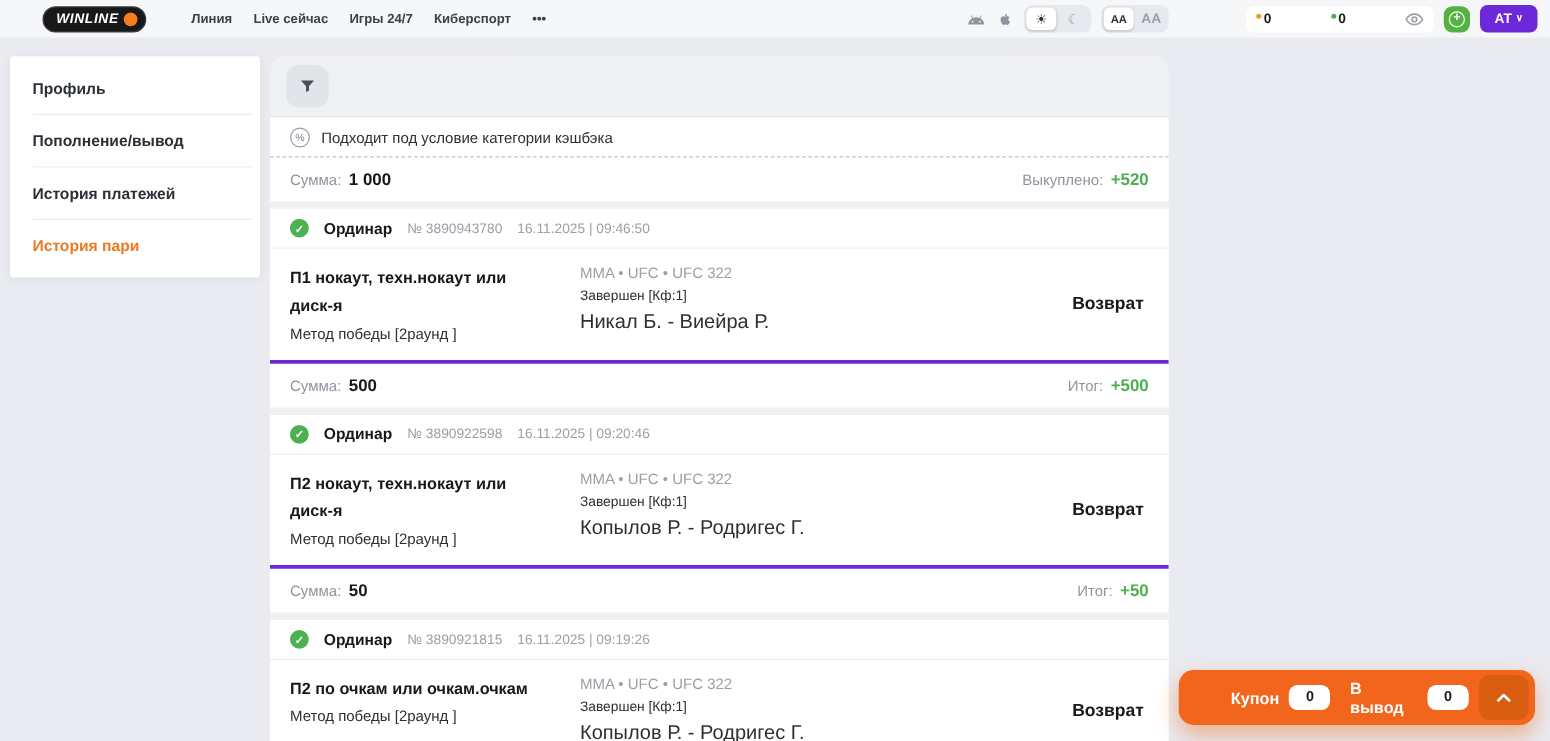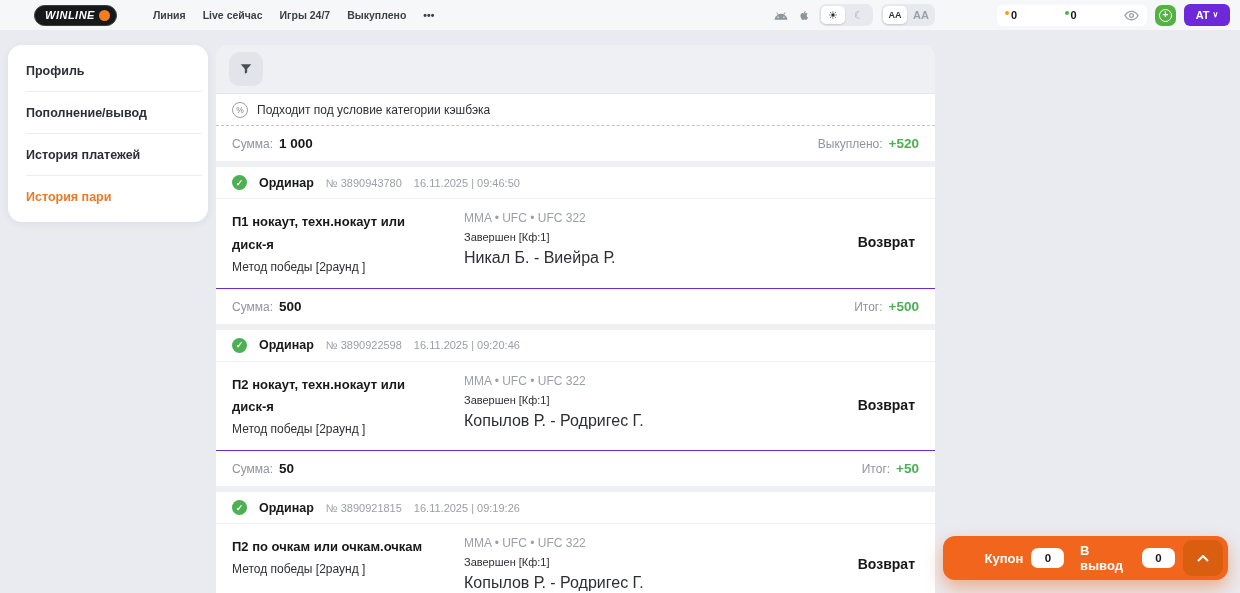--- a/index.html
+++ b/index.html
@@ -66,21 +66,21 @@
     min-width:46px; height:22px; border-radius:6px; background:#6d28d9;
     color:#fff; font-size:11px; font-weight:bold;
     display:flex; align-items:center; justify-content:center; gap:3px;
     padding:0 7px; cursor:pointer;
   }
   .at-chevron { font-size:8px; line-height:1; }
 
   
   .sidebar {
     position:absolute; left:8px; top:45px; width:200px;
-    background:#fff; border-radius:14px;
+    background:#fff; border-radius:3px;
     box-shadow:0 2px 8px rgba(30,40,60,.06);
     padding:5px 0; z-index:2;
   }
   .side-item {
     padding:14px 18px 13px; font-size:12.5px; font-weight:bold; color:#2b2f36; cursor:pointer;
   }
   .side-item.active { color:#ed7a23; }
   .side-divider { height:1px; background:#ecedf1; margin:0 6px 0 18px; }
 
   
@@ -121,21 +121,21 @@
     width:15px; height:15px; border-radius:50%; background:#4db052; flex:none;
     color:#fff; font-size:9px; font-weight:bold;
     display:flex; align-items:center; justify-content:center;
   }
   .bet-type { font-size:12.5px; font-weight:bold; color:#17181a; }
   .bet-meta { font-size:11px; color:#9aa0a8; }
 
   .card-body {
     display:grid; grid-template-columns:218px 1fr auto;
     column-gap:14px; padding:12px 16px 14px;
-    border-bottom:1px solid #6d28d9;
+    border-bottom:3px solid #6d28d9;
   }
   .outcome { font-size:13px; font-weight:bold; color:#17181a; line-height:1.75; max-width:200px; }
   .market { font-size:12px; color:#2b2f36; margin-top:3px; }
   .league { font-size:12px; color:#9aa0a8; }
   .status-detail { font-size:11px; color:#2b2f36; margin-top:6px; }
   .match { font-size:16px; color:#2b2f36; margin-top:6px; }
   .result { font-size:14px; font-weight:bold; color:#17181a; align-self:center; padding-right:4px; }
 
   
   .coupon-bar {
@@ -162,21 +162,21 @@
 
 <div class="topbar">
   <div class="logo">
     <span class="logo-text">WINLINE</span>
     <span class="logo-dot"></span>
   </div>
   <div class="nav">
     <span class="nav-link">Линия</span>
     <span class="nav-link">Live сейчас</span>
     <span class="nav-link">Игры 24/7</span>
-    <span class="nav-link">Выкуплено</span>
+    <span class="nav-link">Киберспорт</span>
     <span class="nav-link">•••</span>
   </div>
   <div class="top-right">
     <span class="plat-icon">
       <svg viewBox="0 0 24 24">
           <path d="M17.6 11.48l1.84-3.18c.16-.31.04-.69-.26-.85-.29-.15-.65-.06-.83.22l-1.88 3.24a11.46 11.46 0 0 0-8.94 0L5.65 7.67c-.19-.29-.58-.38-.87-.2-.28.18-.37.54-.22.83l1.84 3.18A10.81 10.81 0 0 0 1 20h22a10.81 10.81 0 0 0-5.4-8.52M7 17.25a1.25 1.25 0 1 1 0-2.5 1.25 1.25 0 0 1 0 2.5m10 0a1.25 1.25 0 1 1 0-2.5 1.25 1.25 0 0 1 0 2.5"></path>
         </svg>
     </span>
     <span class="plat-icon">
       <svg viewBox="0 0 24 24">

